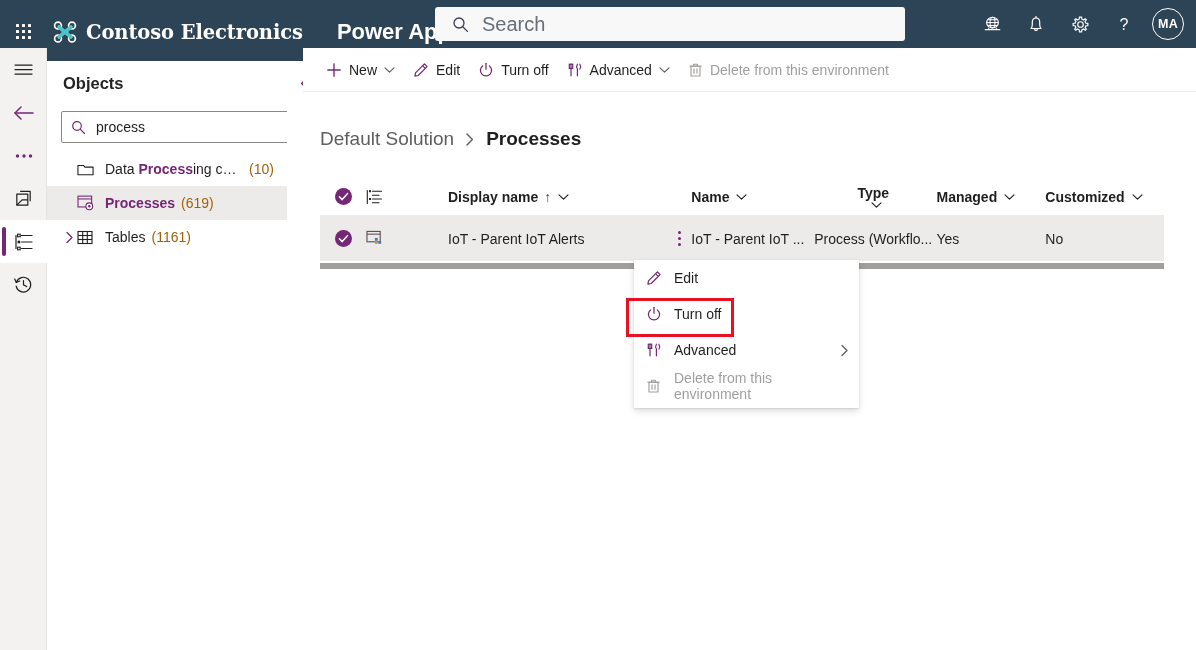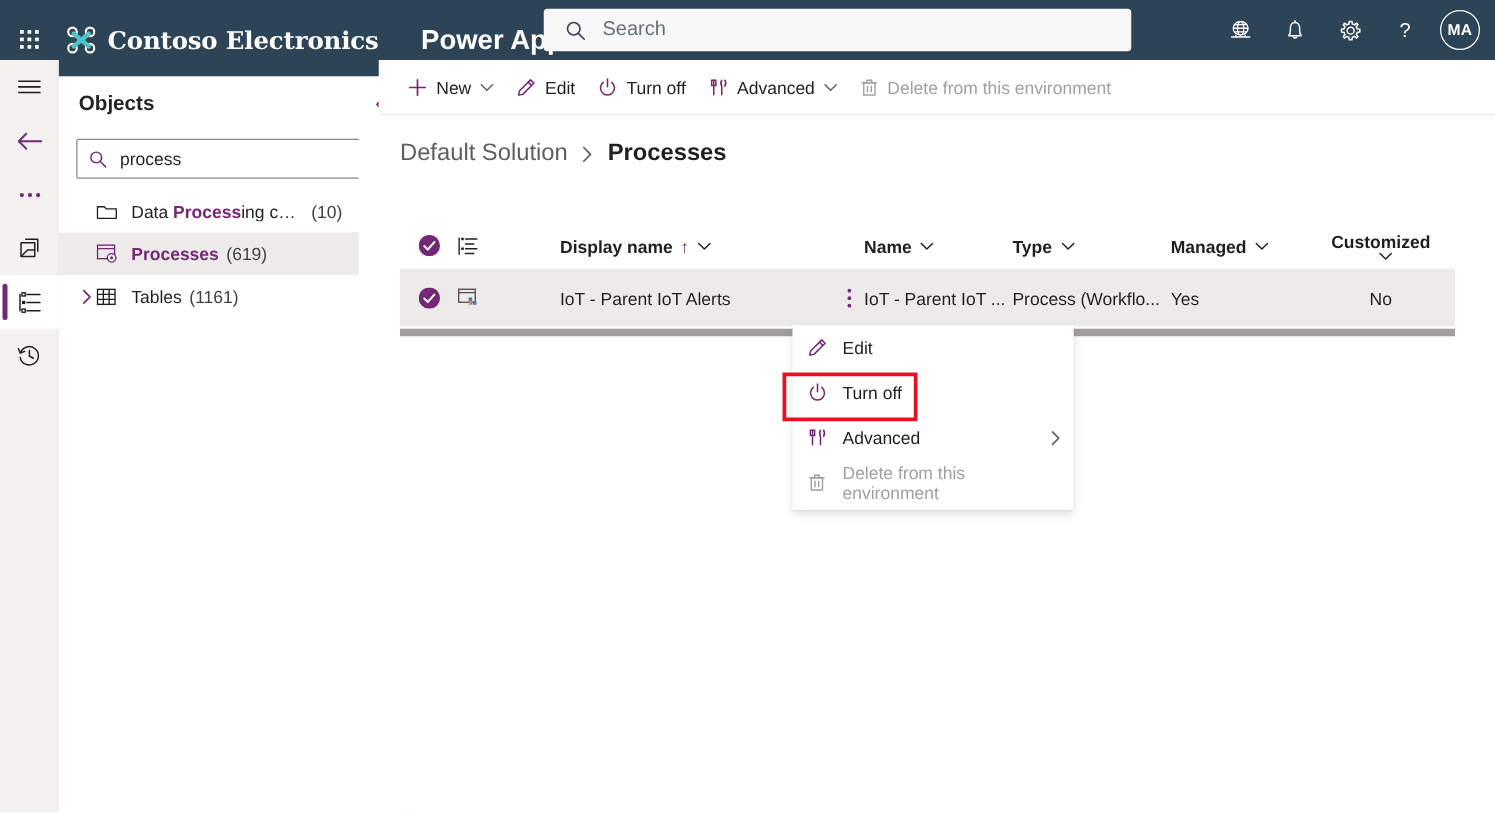--- a/index.html
+++ b/index.html
@@ -57,21 +57,21 @@
   .suite-search {
     position: absolute; left: 435px; top: 7px;
     width: 470px; height: 34px;
     background: #f8f8f8;
     border-radius: 3px;
     display: flex; align-items: center;
     padding: 0 10px;
   }
   .suite-search .mag { margin-left: 7px; margin-right: 13px; flex: none; }
   .suite-search .ph {
-    font-size: 16px; color: #666f7a;
+    font-size: 20px; color: #666f7a;
   }
 
   .suite-icons {
     position: absolute; right: 8px; top: 0;
     height: 48px;
     display: flex; align-items: center;
   }
   .suite-icon {
     width: 44px; height: 48px;
     display: flex; align-items: center; justify-content: center;
@@ -154,21 +154,21 @@
     cursor: pointer;
     white-space: nowrap;
   }
   .tree-row.selected { background: #edebe9; }
   .tree-chev { width: 16px; flex: none; display: flex; align-items: center; justify-content: center; }
   .tree-ico { width: 28px; flex: none; display: flex; align-items: center; justify-content: flex-start; }
   .tree-label { display: flex; align-items: baseline; }
   .tree-label b { color: #742774; font-weight: 700; }
   .tree-label .nm { max-width: 138px; overflow: hidden; text-overflow: ellipsis; white-space: nowrap; }
   .tree-label.sel { color: #742774; font-weight: 700; }
-  .tree-label .cnt { margin-left: 6px; color: #404040; font-weight: 400; }
+  .tree-label .cnt { margin-left: 6px; color: #a16207; font-weight: 400; }
 
   
   .cmdbar {
     position: absolute; left: 303px; top: 48px;
     width: 909px; height: 44px;
     background: #ffffff;
     border-bottom: 1px solid #edebe9;
     display: flex; align-items: center;
   }
   .cmd {
@@ -198,21 +198,21 @@
     font-size: 14px; color: #201f1e; background: transparent; padding: 0;
   }
 
   
   .content {
     position: absolute; left: 287px; top: 92px;
     width: 909px; height: 558px;
     background: #ffffff;
   }
   .breadcrumb {
-    position: absolute; left: 33px; top: 20px;
+    position: absolute; left: 33px; top: 36px;
     display: flex; align-items: center;
     font-size: 19px;
   }
   .bc-link { color: #605e5c; cursor: pointer; }
   .bc-sep { margin: 0 11px; display: flex; align-items: center; }
   .bc-current { color: #201f1e; font-weight: 700; }
 
   
   .grid { position: absolute; left: 33px; top: 86px; width: 844px; }
   .grid-head {
@@ -241,23 +241,23 @@
   .kebab {
     width: 24px; height: 28px; flex: none;
     display: flex; align-items: center; justify-content: center;
     cursor: pointer;
   }
   .kdot { width: 3px; height: 3px; border-radius: 50%; background: #742774; margin: 1.4px 0; }
 
   
   .c-display { width: 282px; padding-left: 36px; }
   .c-name    { width: 120px; }
-  .c-type    { width: 128px; }
+  .c-type    { width: 128px; flex-direction: column; }
   .c-managed { width: 110px; }
-  .c-custom  { width: 120px; flex-direction: column; }
+  .c-custom  { width: 120px; }
 
   .hscroll {
     position: absolute; left: 320px; top: 263px;
     width: 844px; height: 6px;
     background: #a19f9d;
   }
 
   
   .ctx-menu {
     position: absolute; left: 634px; top: 260px;

